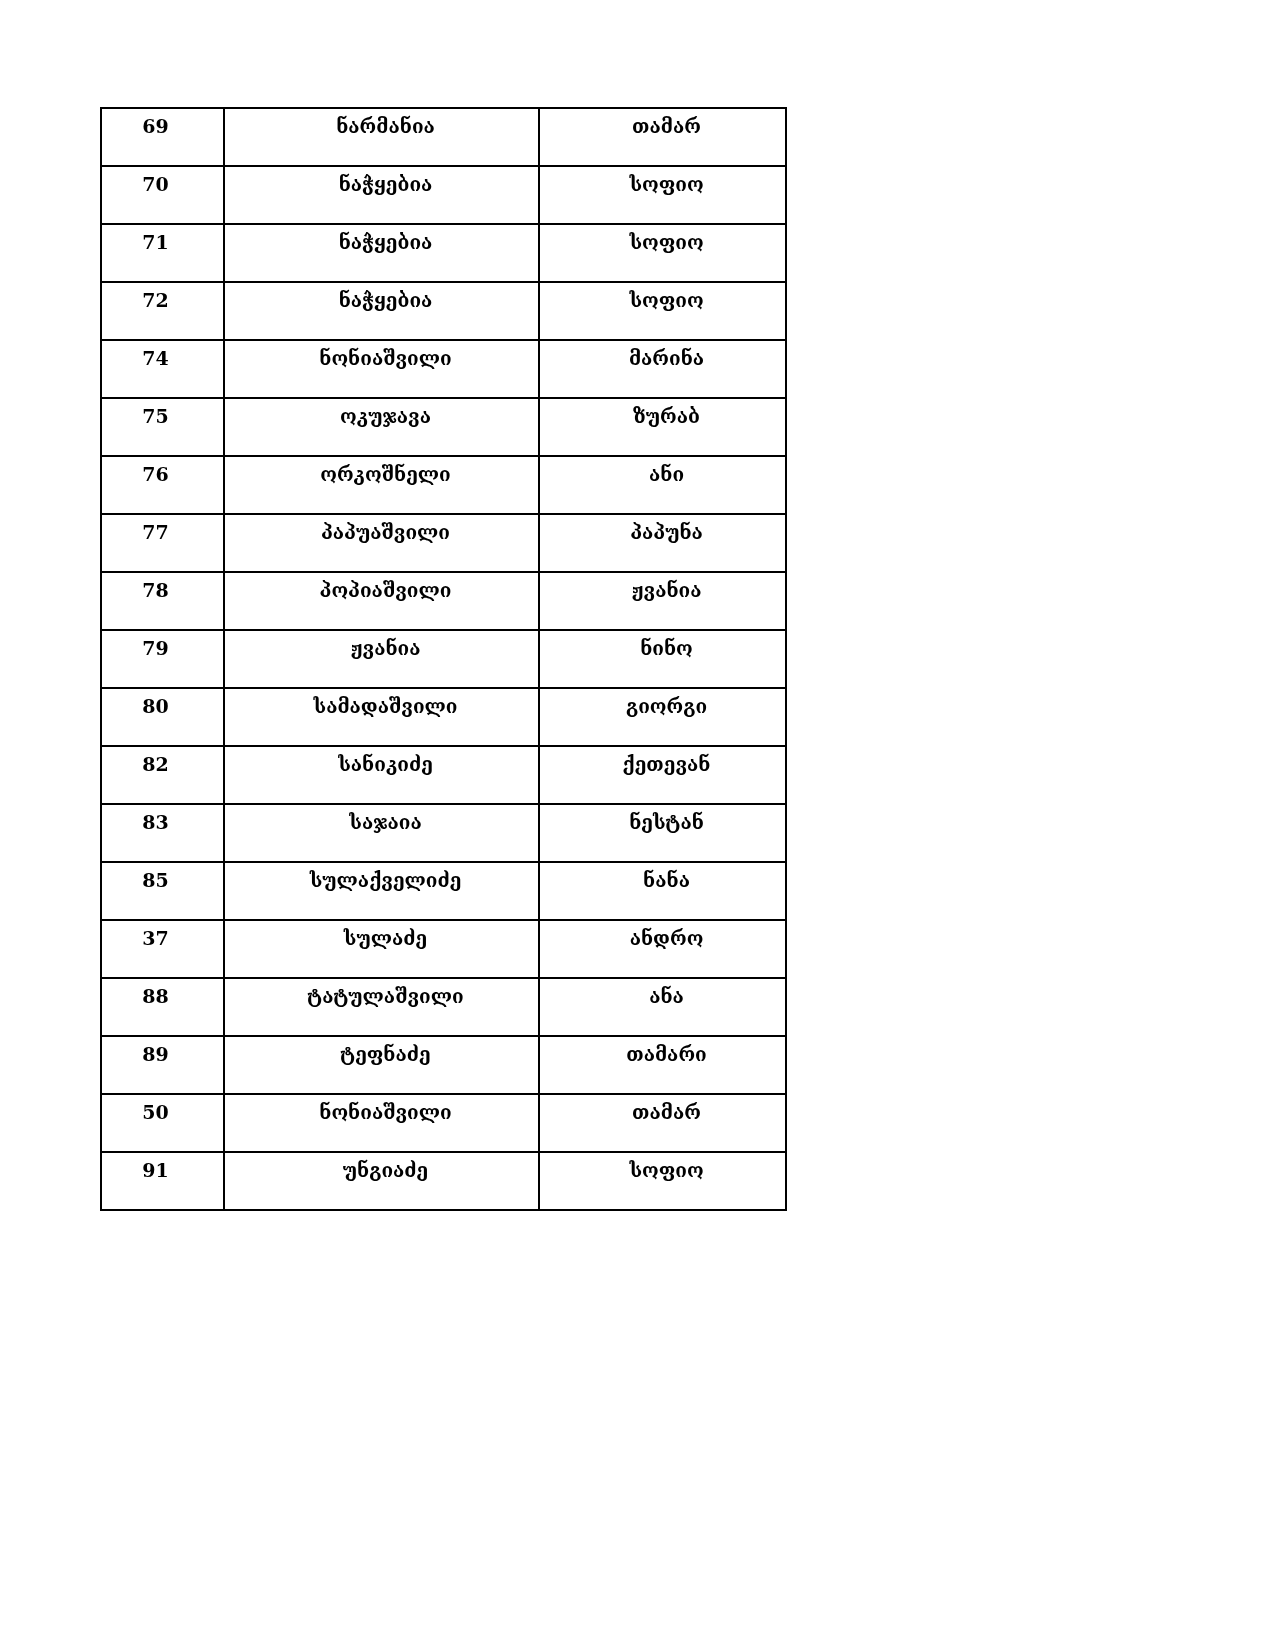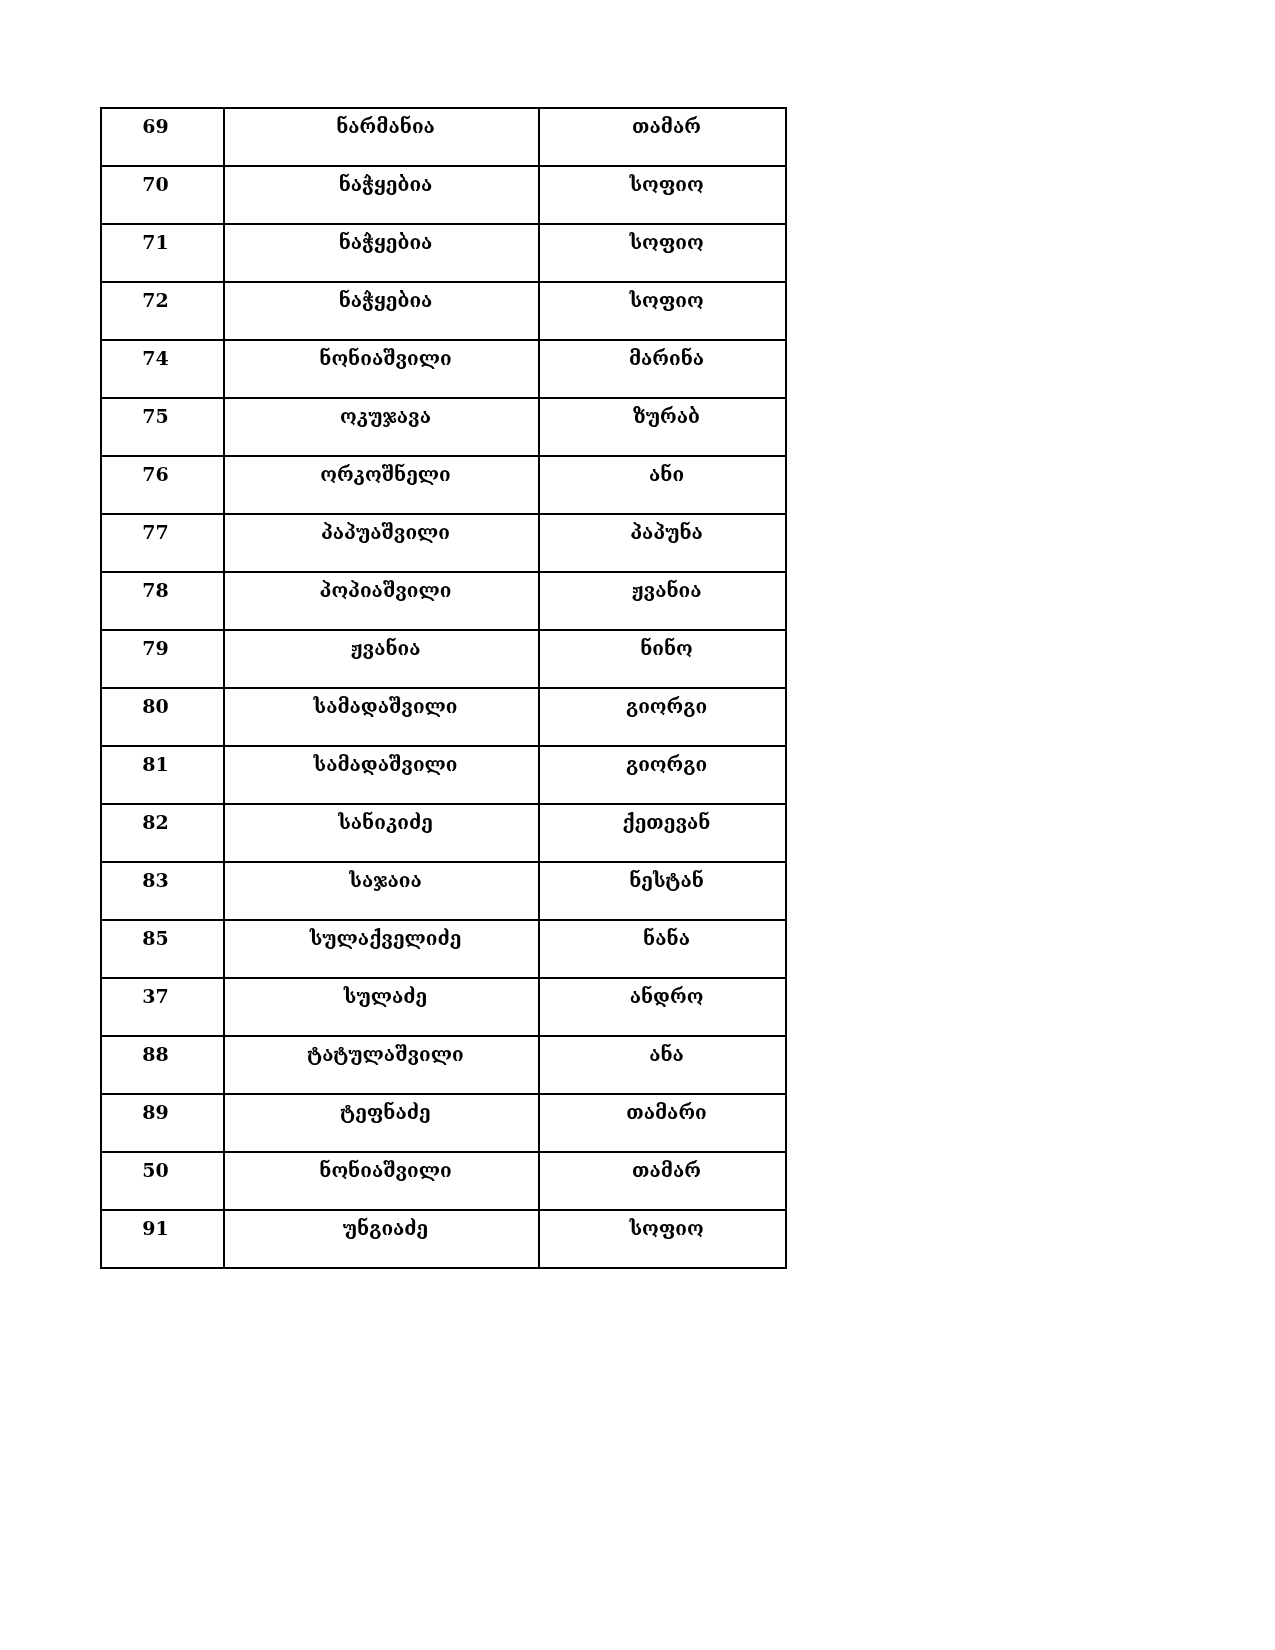--- a/index.html
+++ b/index.html
@@ -118,25 +118,20 @@
     <td class="c-sur">ჟვანია</td>
     <td class="c-first">ნინო</td>
   </tr>
 
   <tr>
     <td class="c-no">80</td>
     <td class="c-sur">სამადაშვილი</td>
     <td class="c-first">გიორგი</td>
   </tr>
 
-  <tr>
-    <td class="c-no">81</td>
-    <td class="c-sur">სამადაშვილი</td>
-    <td class="c-first">გიორგი</td>
-  </tr>
 
   <tr>
     <td class="c-no">82</td>
     <td class="c-sur">სანიკიძე</td>
     <td class="c-first">ქეთევან</td>
   </tr>
 
   <tr>
     <td class="c-no">83</td>
     <td class="c-sur">საჯაია</td>

